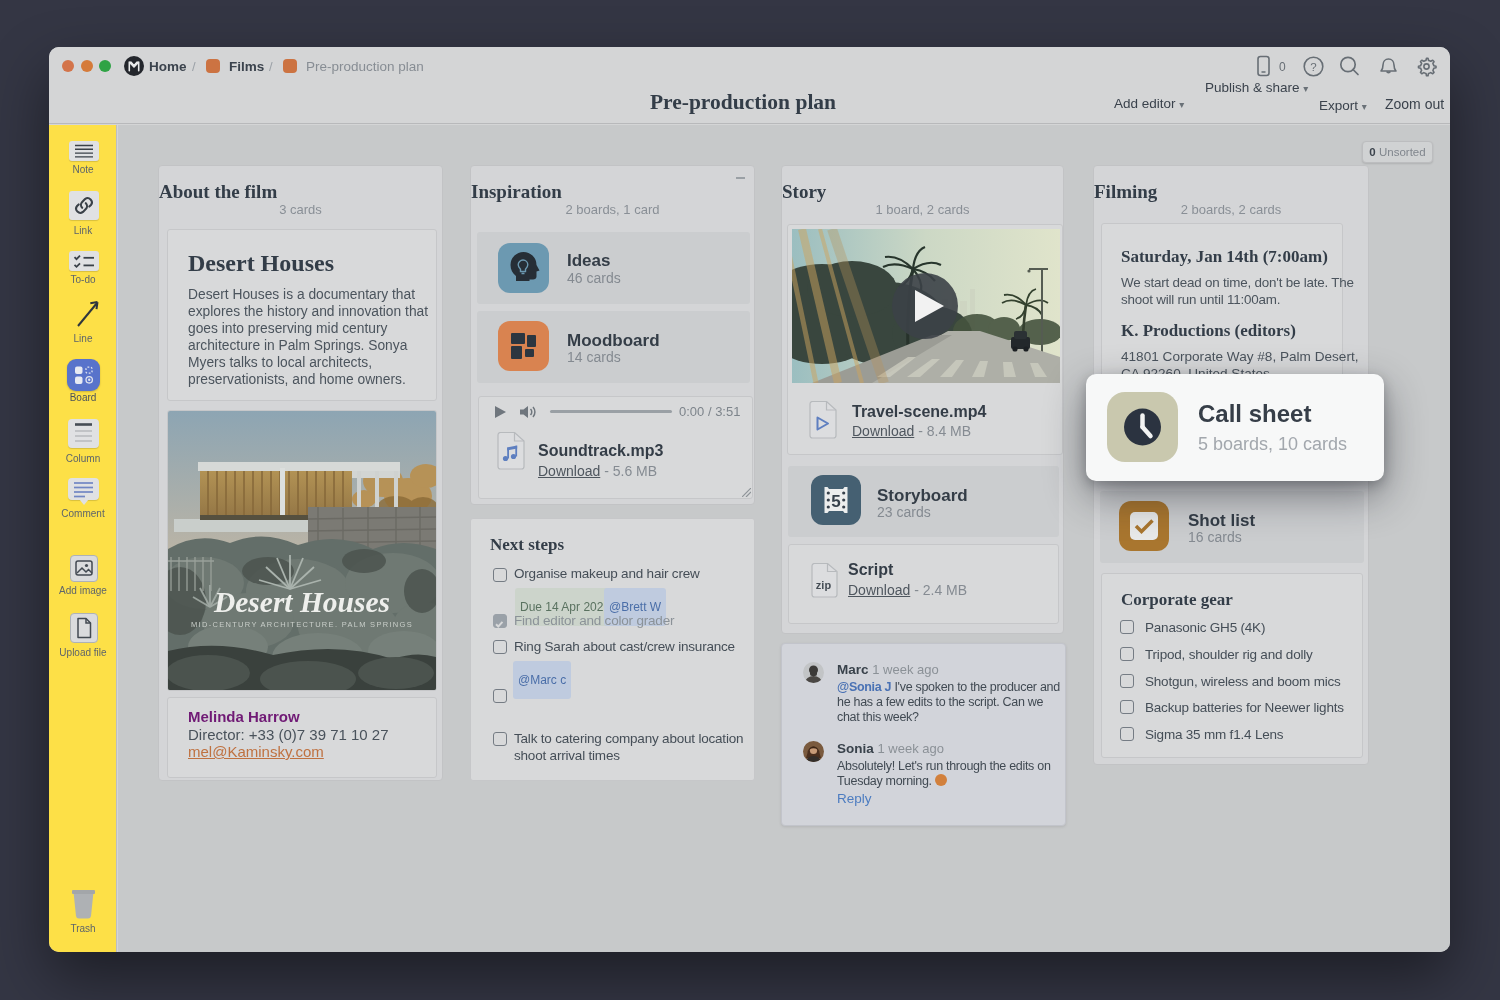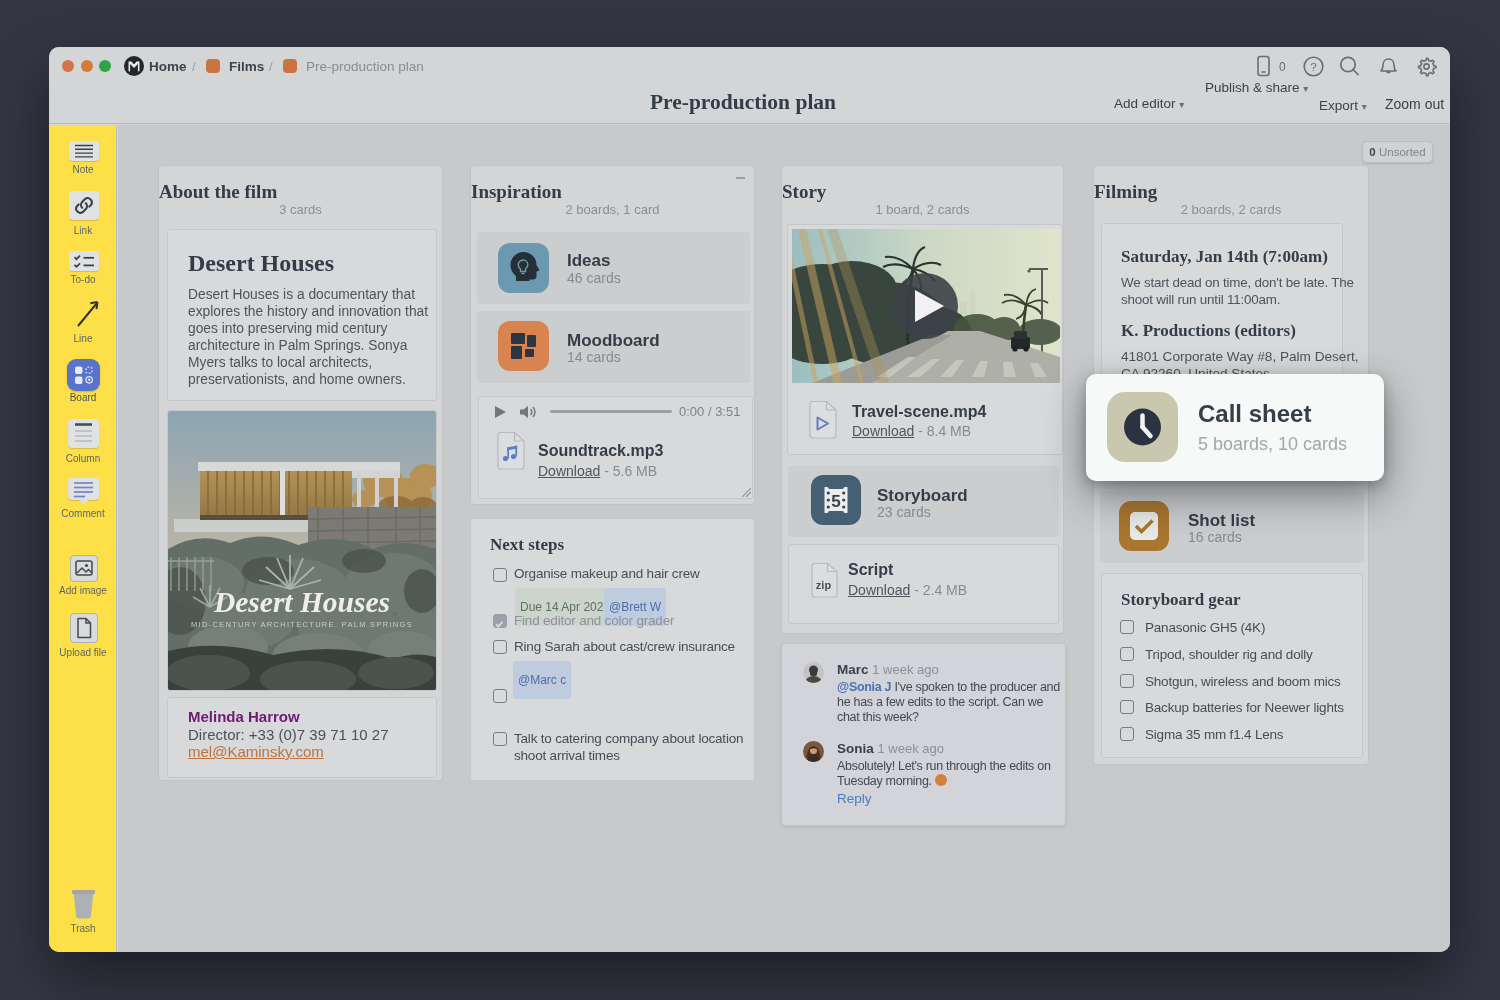--- a/index.html
+++ b/index.html
@@ -538,21 +538,21 @@
         <div class="tico" style="left:19px;top:10px;width:50px;height:50px;background:#a9762f">
           <svg width="50" height="50" viewBox="0 0 50 50">
               <rect x="11" y="11" width="28" height="28" rx="5" fill="#e8e9e9"></rect>
               <path d="M17 25 l5.5 5.5 L33.5 19.5" stroke="#a9762f" stroke-width="3.5" fill="none"></path>
             </svg>
         </div>
         <div class="ttitle" style="left:88px;top:20px">Shot list</div>
         <div class="tsub" style="left:88px;top:38px">16 cards</div>
       </div>
       <div class="card" style="left:7px;top:407px;width:262px;height:185px">
-        <div class="serif" style="position:absolute;left:19px;top:16px;font-size:17px">Storyboard gear</div>
+        <div class="serif" style="position:absolute;left:19px;top:16px;font-size:17px">Corporate gear</div>
         <div class="cb" style="left:18px;top:46px"></div>
           <div class="cbt" style="left:43px;top:46px">Panasonic GH5 (4K)</div>
         <div class="cb" style="left:18px;top:73px"></div>
           <div class="cbt" style="left:43px;top:73px">Tripod, shoulder rig and dolly</div>
         <div class="cb" style="left:18px;top:100px"></div>
           <div class="cbt" style="left:43px;top:100px">Shotgun, wireless and boom mics</div>
         <div class="cb" style="left:18px;top:126px"></div>
           <div class="cbt" style="left:43px;top:126px">Backup batteries for Neewer lights</div>
         <div class="cb" style="left:18px;top:153px"></div>
           <div class="cbt" style="left:43px;top:153px">Sigma 35 mm f1.4 Lens</div>

